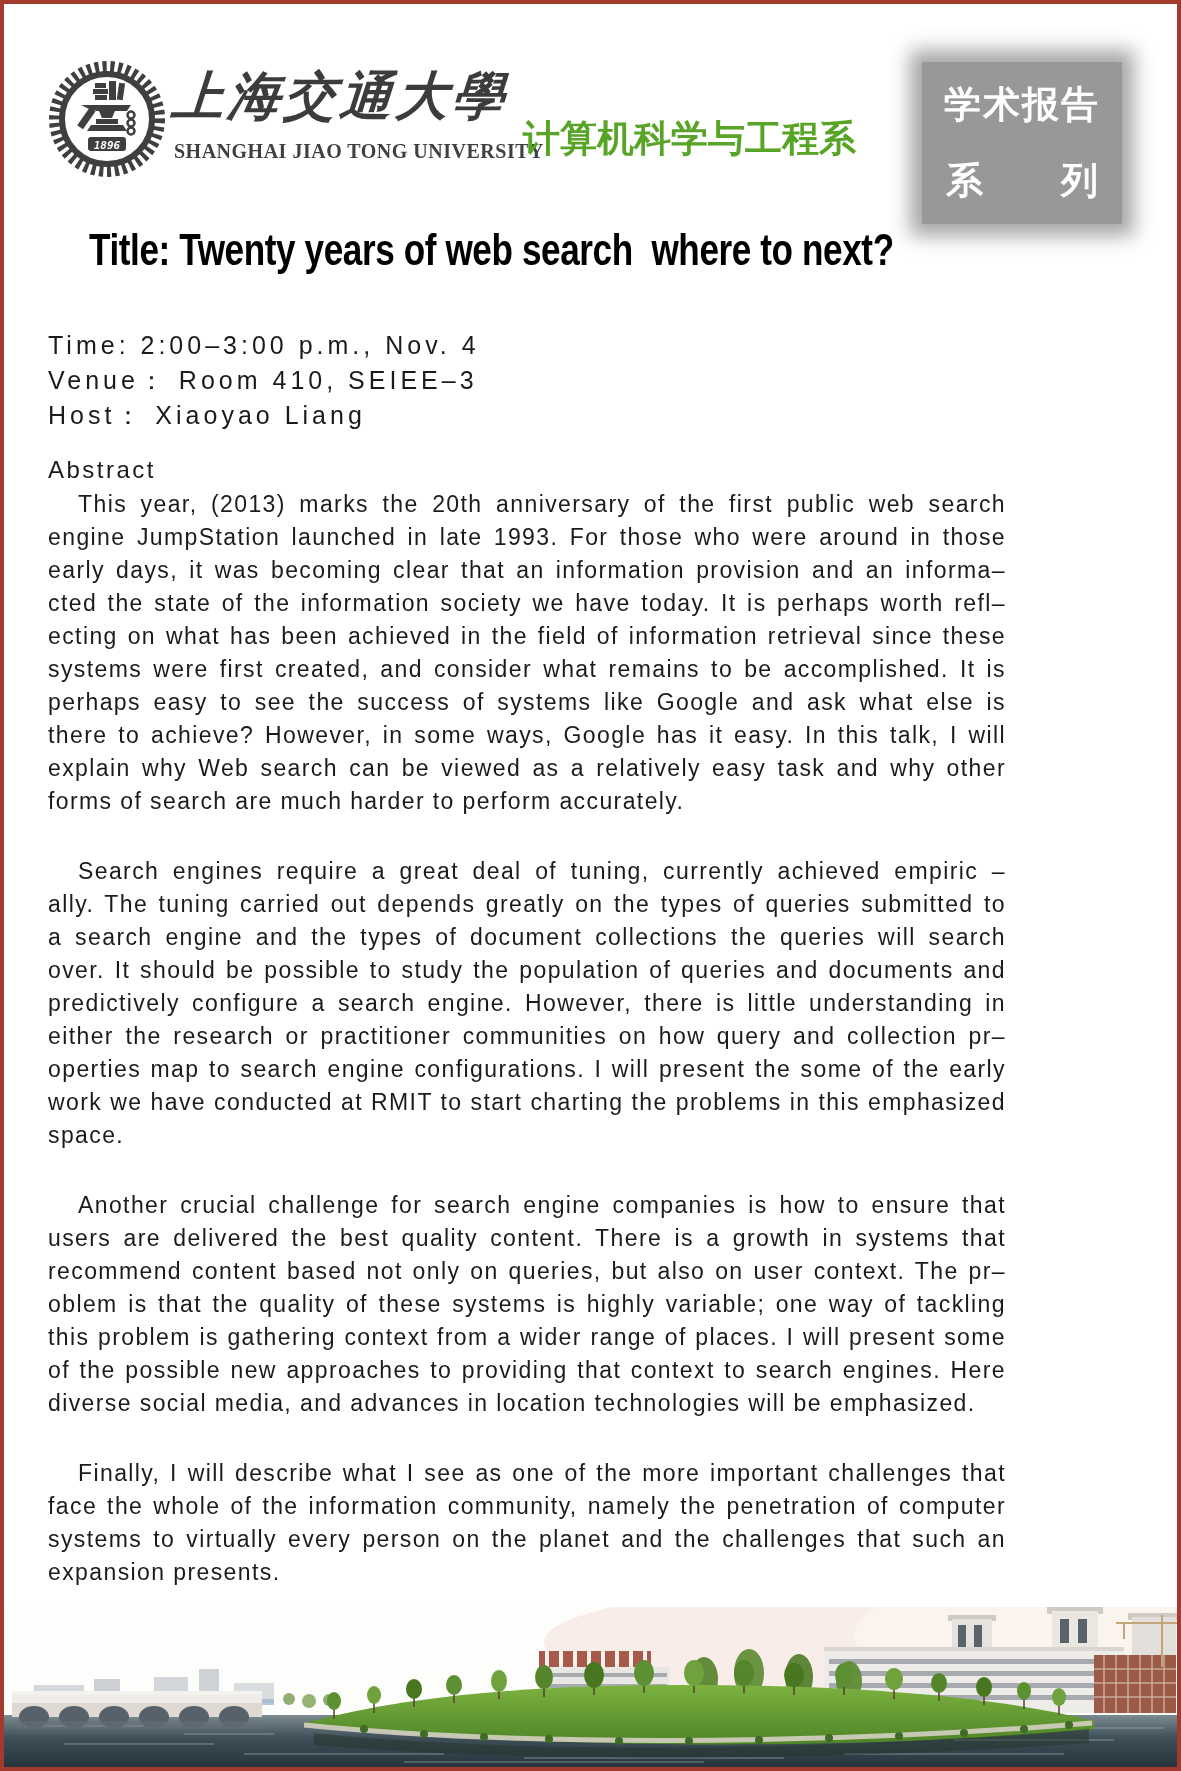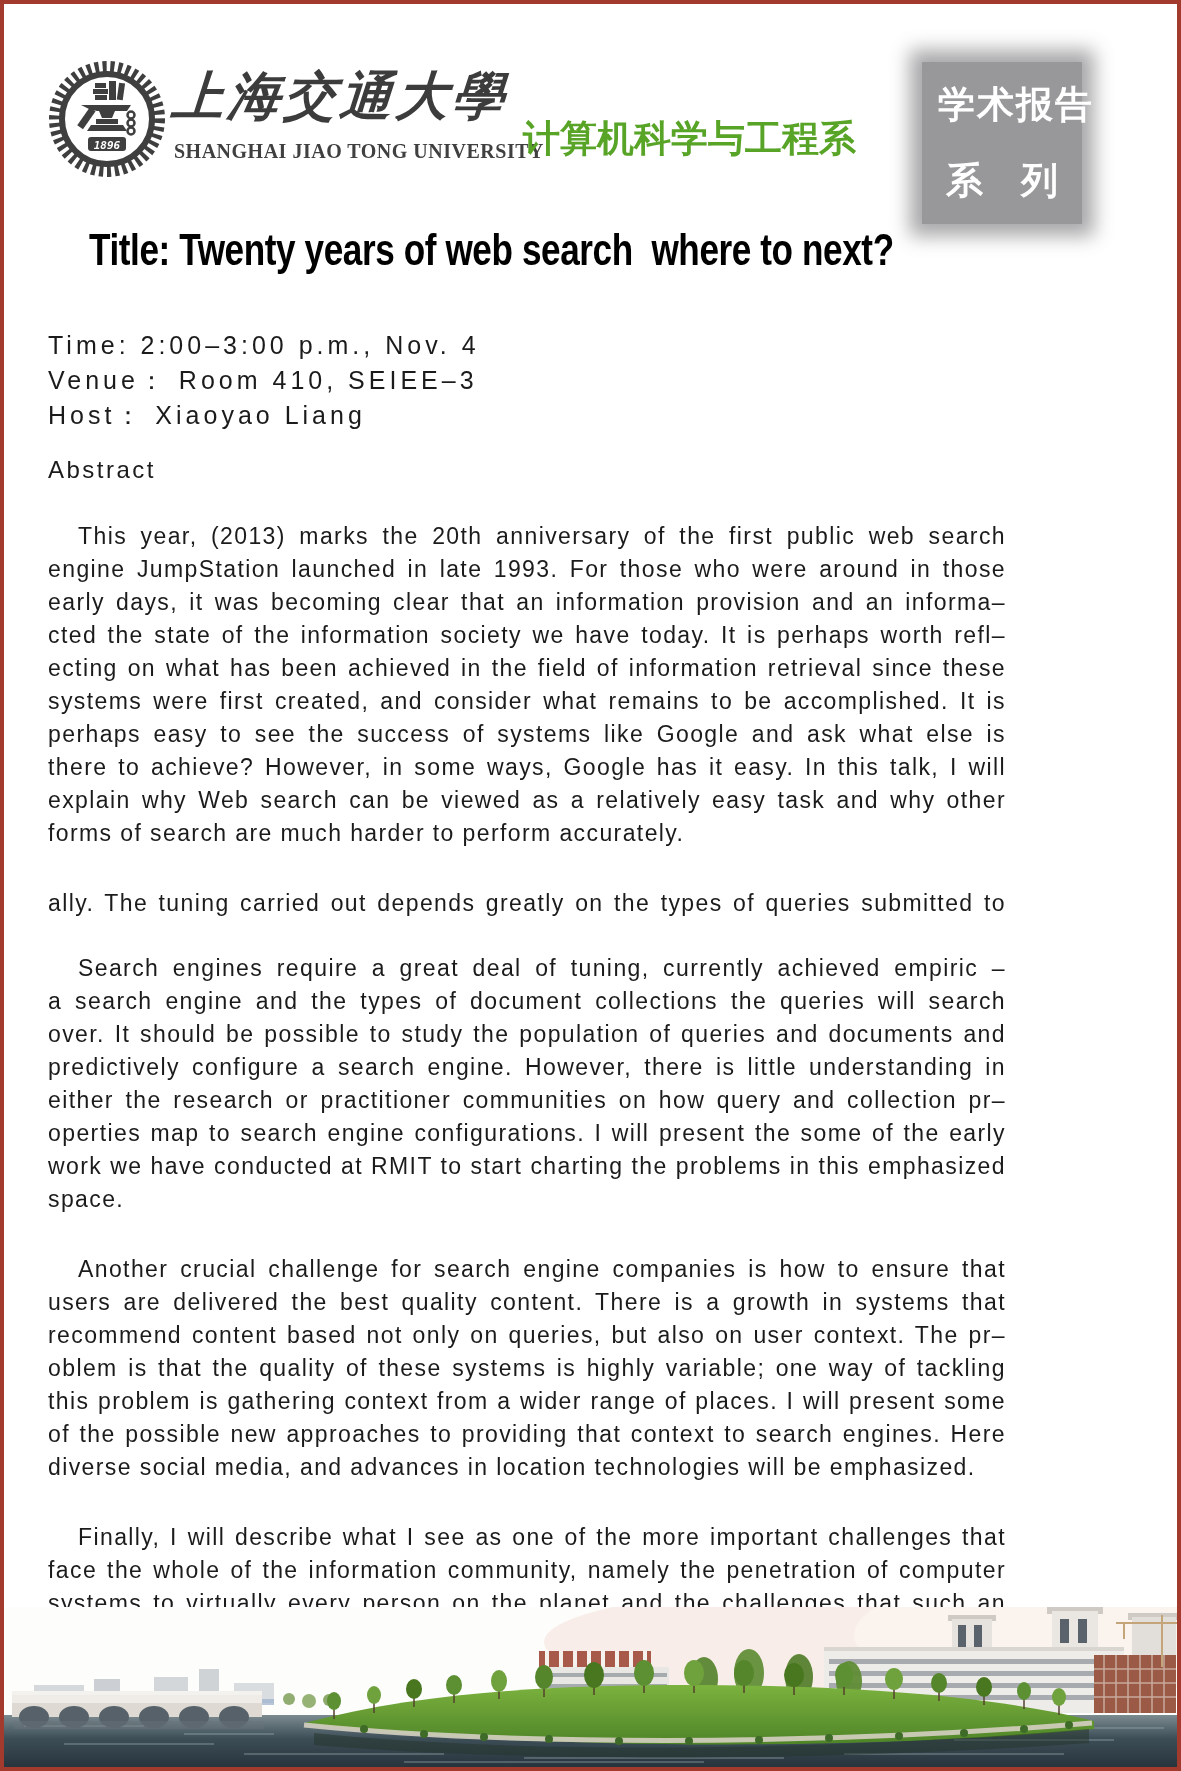--- a/index.html
+++ b/index.html
@@ -27,21 +27,21 @@
     font-family:"Liberation Serif", serif;
     font-size:20px; font-weight:700; color:#404040;
     letter-spacing:0.5px; white-space:nowrap;
   }
   .dept {
     position:absolute; left:519px; top:110px;
     font-size:37px; font-weight:700; color:#58a427;
     letter-spacing:0px; white-space:nowrap;
   }
   .badge {
-    position:absolute; left:918px; top:58px; width:160px; height:162px;
+    position:absolute; left:918px; top:58px; width:200px; height:162px;
     background:#98989a;
     box-shadow:0 0 18px 12px rgba(152,152,154,0.85);
     display:flex; flex-direction:column; justify-content:center;
     padding:6px 16px; box-sizing:border-box; gap:26px;
   }
   .badge-line1 {
     color:#ffffff; font-weight:700; font-size:37px;
     letter-spacing:2px; white-space:nowrap; text-align:center;
     font-family:"DejaVu Serif", serif;
   }
@@ -70,21 +70,21 @@
     font-size:24px; letter-spacing:2.5px; color:#1b1b1b;
     height:36px; line-height:36px;
   }
   .para { margin:0 0 37px 0; }
   .pline {
     font-size:23px; letter-spacing:1.4px; color:#1b1b1b;
     height:33px; line-height:33px;
     text-align:justify; text-align-last:justify; text-justify:inter-word;
     overflow:hidden; white-space:normal;
   }
-  .pline.first { padding-left:30px;margin-top:32px; }
+  .pline.first { padding-left:30px; }
   .pline.plast { text-align-last:left; }
   
   .photo { position:absolute; left:0; right:0; bottom:0; height:160px; }
   .photo svg { display:block; }
 </style>
 </head>
 <body>
 
 <div class="page">
 
@@ -141,22 +141,22 @@
       <div class="pline">cted the state of the information society we have today. It is perhaps worth refl–</div>
       <div class="pline">ecting on what has been achieved in the field of information retrieval since these</div>
       <div class="pline">systems were first created, and consider what remains to be accomplished. It is</div>
       <div class="pline">perhaps easy to see the success of systems like Google and ask what else is</div>
       <div class="pline">there to achieve? However, in some ways, Google has it easy. In this talk, I will</div>
       <div class="pline">explain why Web search can be viewed as a relatively easy task and why other</div>
       <div class="pline plast">forms of search are much harder to perform accurately.</div>
     </div>
 
     <div class="para">
+      <div class="pline first">Search engines require a great deal of tuning, currently achieved empiric –</div>
       <div class="pline">ally. The tuning carried out depends greatly on the types of queries submitted to</div>
-      <div class="pline first">Search engines require a great deal of tuning, currently achieved empiric –</div>
       <div class="pline">a search engine and the types of document collections the queries will search</div>
       <div class="pline">over. It should be possible to study the population of queries and documents and</div>
       <div class="pline">predictively configure a search engine. However, there is little understanding in</div>
       <div class="pline">either the research or practitioner communities on how query and collection pr–</div>
       <div class="pline">operties map to search engine configurations. I will present the some of the early</div>
       <div class="pline">work we have conducted at RMIT to start charting the problems in this emphasized</div>
       <div class="pline plast">space.</div>
     </div>
 
     <div class="para">

